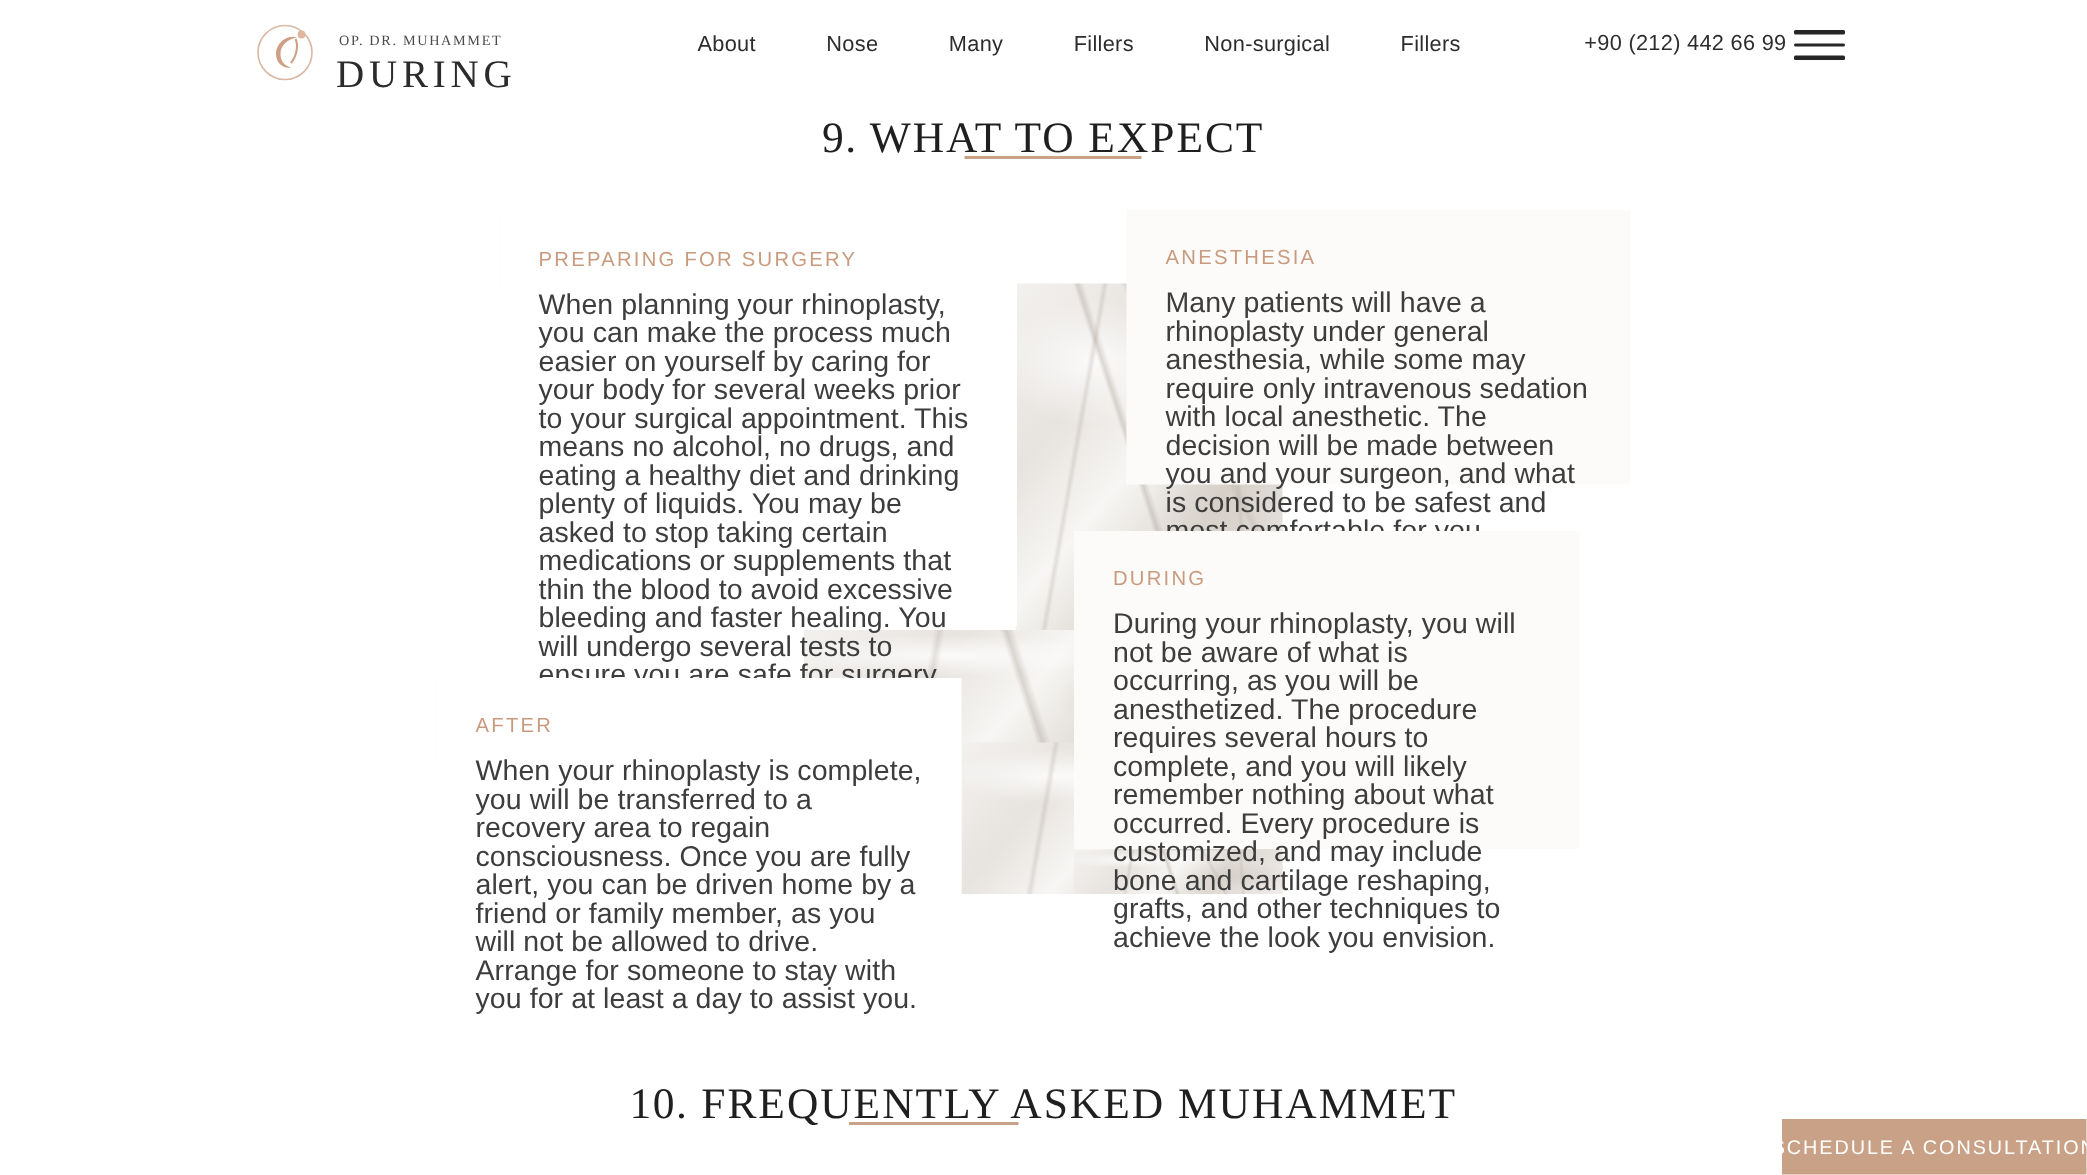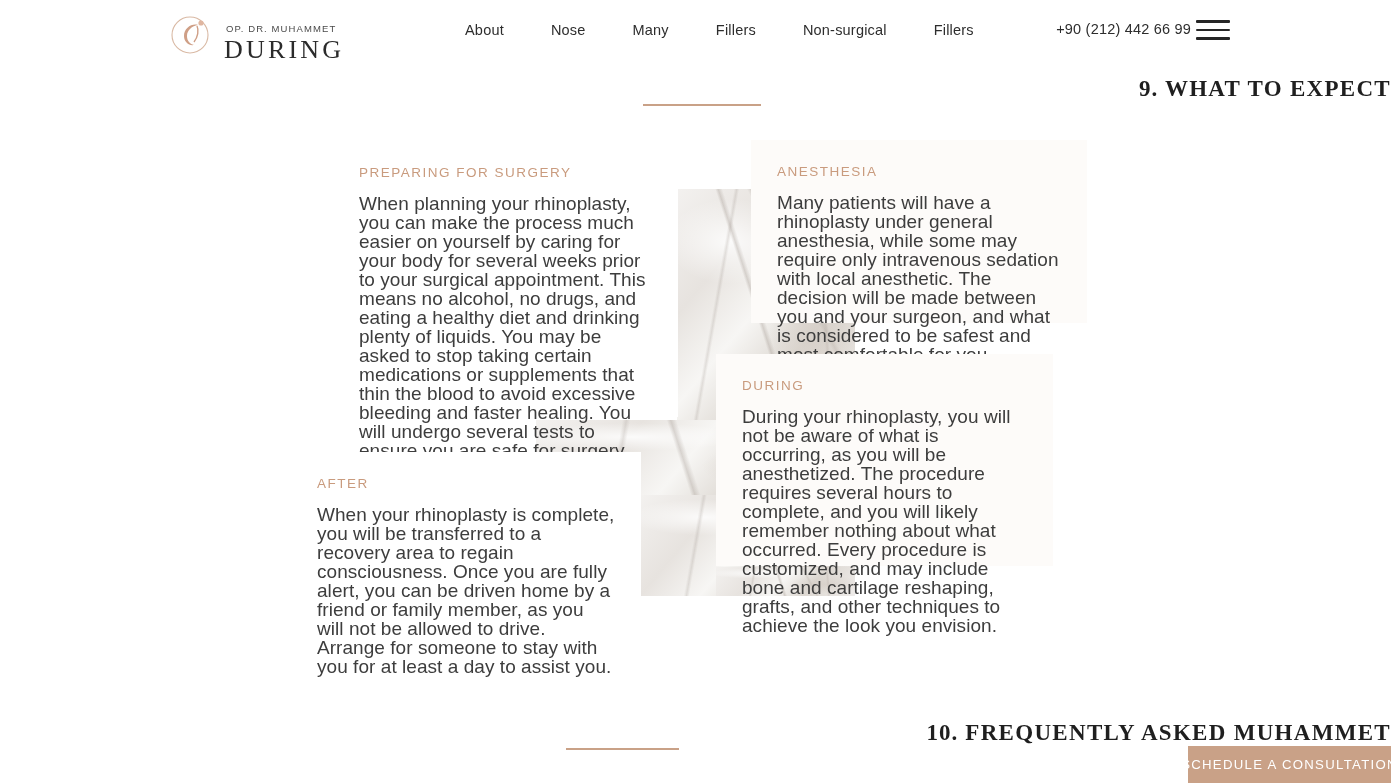--- a/index.html
+++ b/index.html
@@ -29,21 +29,21 @@
     gap: 10px;
   }
   .logo-mark {
     width: 46px;
     height: 46px;
     position: relative;
   }
   .logo-mark svg { display: block; }
   .logo-text { line-height: 1; padding-top: 2px; }
   .logo-sub {
-    font-family: Liberation Sans, sans-serif;
+    font-family: Liberation Serif, serif;
     font-size: 9.5px;
     letter-spacing: 1.1px;
     color: #4a4a4a;
     text-transform: uppercase;
     margin-bottom: 3px;
     margin-left: 2px;
     margin-top: 17px;
   }
   .logo-name {
     font-family: "Liberation Serif", serif;
@@ -93,26 +93,26 @@
     background: #262626;
     margin-bottom: 6px;
     border-radius: 1px;
   }
   .burger span:last-child { margin-bottom: 0; }
 
   
   .section-title {
     position: absolute;
     width: 100%;
-    text-align: right;
+    text-align: center;
     font-family: "Liberation Serif", serif;
-    font-size: 23px;
+    font-size: 29px;
     letter-spacing: 1.3px;
     color: #1f1f1f;
-    font-weight: 700;
+    font-weight: 400;
   }
   .section-title .num { letter-spacing: 1px; }
   .title-underline {
     position: absolute;
     height: 2px;
     background: #c9a187;
   }
 
   
   .content {

